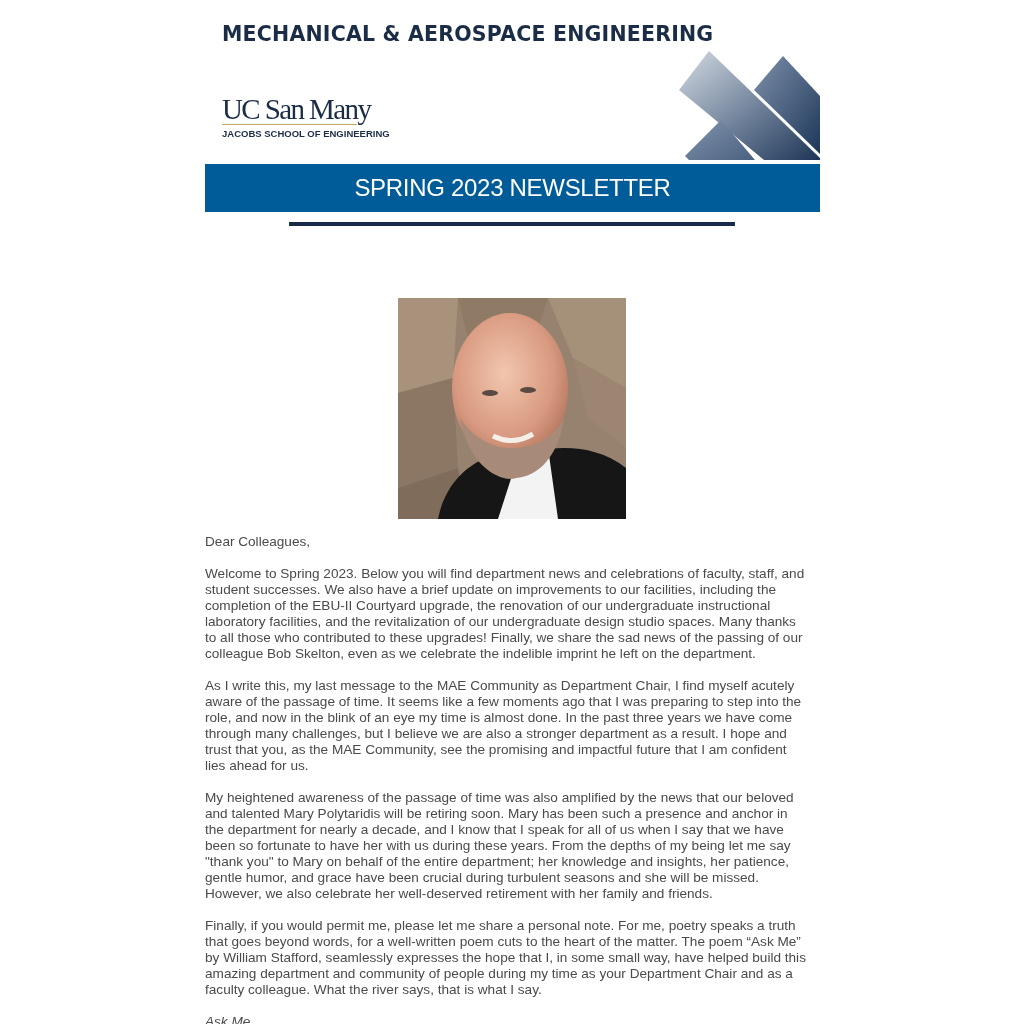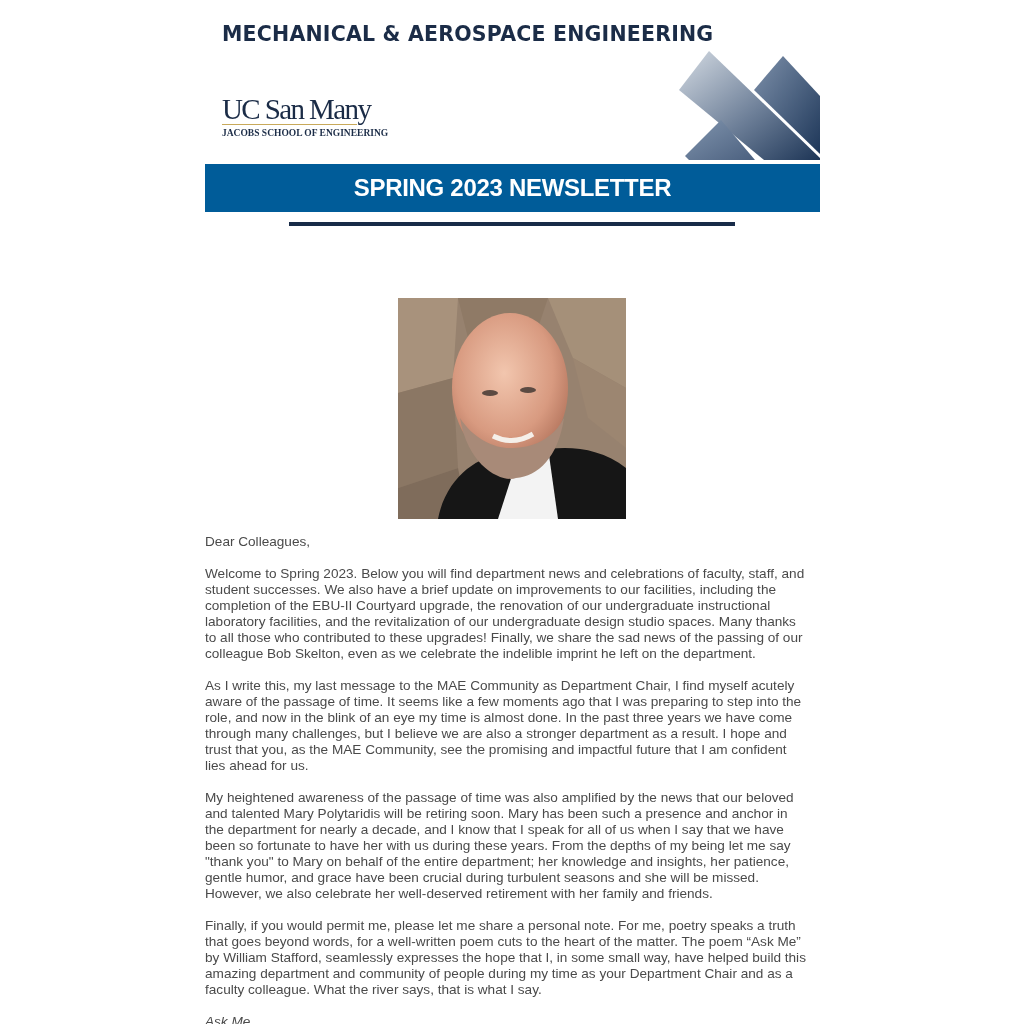--- a/index.html
+++ b/index.html
@@ -3,24 +3,24 @@
   <meta charset="utf-8">
   <style>
     html, body { margin: 0; padding: 0; background: #ffffff; }
     body { width: 1024px; height: 1024px; overflow: hidden; position: relative; font-family: "Liberation Sans", "DejaVu Sans", sans-serif; }
     .page { position: absolute; left: 205px; top: 0; width: 615px; }
     .header { position: relative; height: 200px; }
     .dept-title { position: absolute; left: 17px; top: 22px; font-family: "DejaVu Sans", sans-serif; font-size: 20.5px; letter-spacing: 0.2px; color: #1b2c47; font-weight: 600; white-space: nowrap; }
     .ucsd { position: absolute; left: 17px; top: 94px; }
     .ucsd-word { font-family: "Liberation Serif", "DejaVu Serif", serif; font-size: 29px; color: #1b2c47; letter-spacing: -1.6px; line-height: 30px; }
     .ucsd-rule { width: 135px; height: 1px; background: #c8a95a; margin-top: 0px; }
-    .jacobs { font-family: Liberation Serif, serif; font-size: 9.5px; font-weight: 700; color: #1b2c47; margin-top: 3px; letter-spacing: 0; white-space: nowrap; }
+    .jacobs { font-family: Liberation Sans, sans-serif; font-size: 9.5px; font-weight: 700; color: #1b2c47; margin-top: 3px; letter-spacing: 0; white-space: nowrap; }
     .logo-mark { position: absolute; left: 474px; top: 50px; width: 141px; height: 110px; }
     .banner { position: absolute; left: 0; top: 164px; width: 615px; height: 48px; background: #005c99; display: flex; align-items: center; justify-content: center; }
-    .banner span { color: #ffffff; font-family: "Liberation Sans", sans-serif; font-size: 24px; font-weight: 700; letter-spacing: -0.3px; }
+    .banner span { color: #ffffff; font-family: "Liberation Sans", sans-serif; font-size: 24px; font-weight: 400; letter-spacing: -0.3px; }
     .divider { position: absolute; left: 84px; top: 222px; width: 446px; height: 4px; background: #182b48; }
     .chair-heading { position: absolute; left: 0; top: 246px; width: 615px; text-align: center; font-family: "Liberation Sans", sans-serif; font-size: 25px; color: #1b2c47; }
     .photo { position: absolute; left: 193px; top: 298px; width: 228px; height: 221px; overflow: hidden; background: #8a7664; }
     .body-text { position: absolute; left: 0; top: 534px; width: 618px; font-family: "Liberation Sans", sans-serif; font-size: 13.6px; line-height: 16px; color: #4a4a4a; }
     .body-text p { margin: 0 14px 16px 0; }
     .body-text p.poem-title { font-style: italic; }
   </style>
 </head>
 <body>
 

